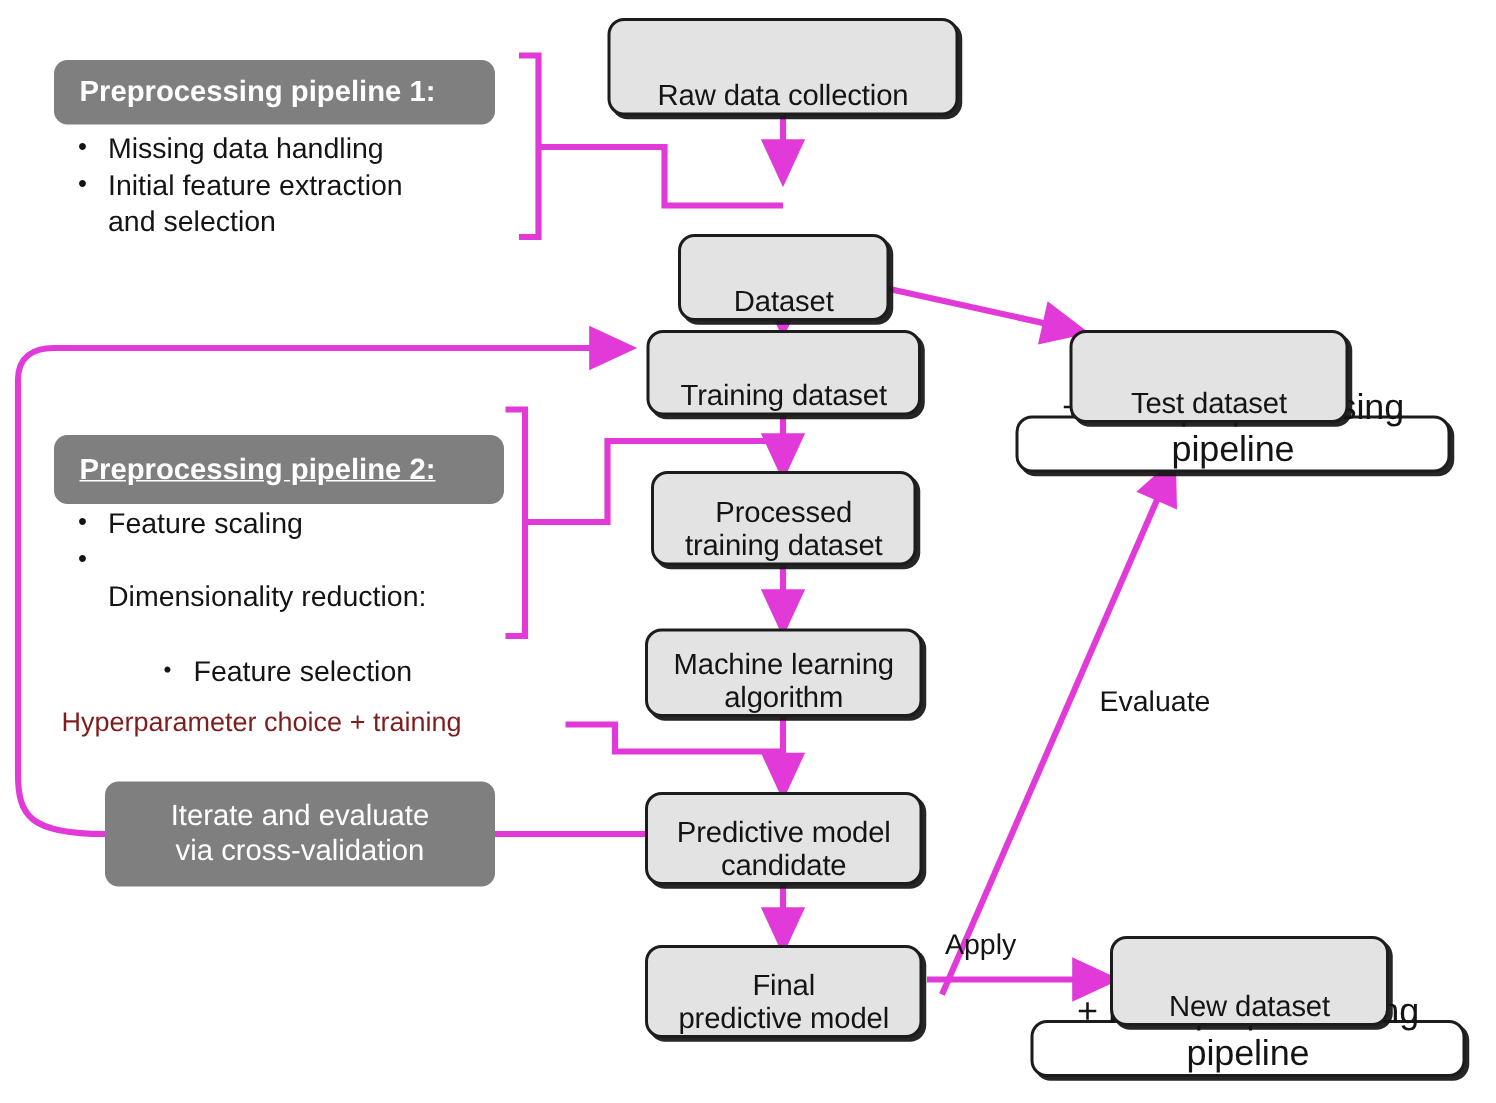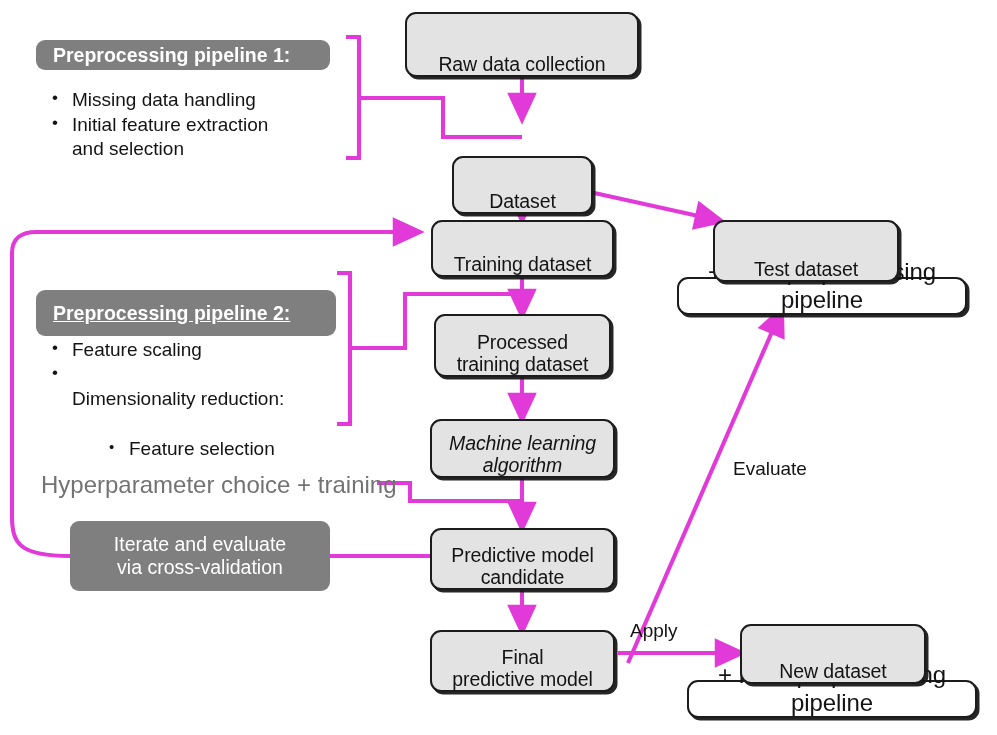--- a/index.html
+++ b/index.html
@@ -71,22 +71,22 @@
     font-weight: normal;
     line-height: 1.2;
   }
   .gray-head .pad {
     padding-left: 17px;
   }
 
   
   .txt {
     position: absolute;
-    color: #737373;
-    font-size: 24px;
+    color: #7f1d1d;
+    font-size: 18px;
     line-height: 1.26;
     z-index: 4;
     white-space: pre;
   }
   .bullets {
     position: absolute;
     z-index: 4;
     color: #141414;
     font-size: 19px;
     line-height: 1.27;
@@ -165,21 +165,21 @@
       <path d="M330,556 L438,556"></path>
 
       <path d="M522,590 L522,622" marker-end="url(#ah)"></path>
 
       <path d="M628,663 L778,318" marker-end="url(#ah)"></path>
 
       <path d="M618,653 L732,653" marker-end="url(#ah)"></path>
     </g>
   </svg>
 
-  <div class="gray-head" style="left:36px; top:40px; width:294px; height:30px;">
+  <div class="gray-head" style="left:36px; top:40px; width:294px; height:43px;">
     <span class="pad">Preprocessing  pipeline 1:</span>
   </div>
   <div class="bullets" style="left:46px; top:88px; width:300px;">
     <ul>
       <li>Missing data handling</li>
       <li>Initial feature extraction
 and selection</li>
     </ul>
   </div>
 
@@ -216,21 +216,21 @@
   <div class="node" style="left:431px; top:220px; width:183px; height:57px;">
     <span>Training dataset</span>
   </div>
 
   <div class="node" style="left:434px; top:314px; width:177px; height:63px;">
     <span style="white-space:pre-line;">Processed
 training dataset</span>
   </div>
 
   <div class="node" style="left:430px; top:419px; width:185px; height:59px;">
-    <span style="white-space:pre-line;font-style:italic;">Machine learning
+    <span style="white-space:pre-line;">Machine learning
 algorithm</span>
   </div>
 
   <div class="node" style="left:430px; top:528px; width:185px; height:62px;">
     <span style="white-space:pre-line;">Predictive model
 candidate</span>
   </div>
 
   <div class="node" style="left:430px; top:630px; width:185px; height:62px;">
     <span style="white-space:pre-line;">Final

